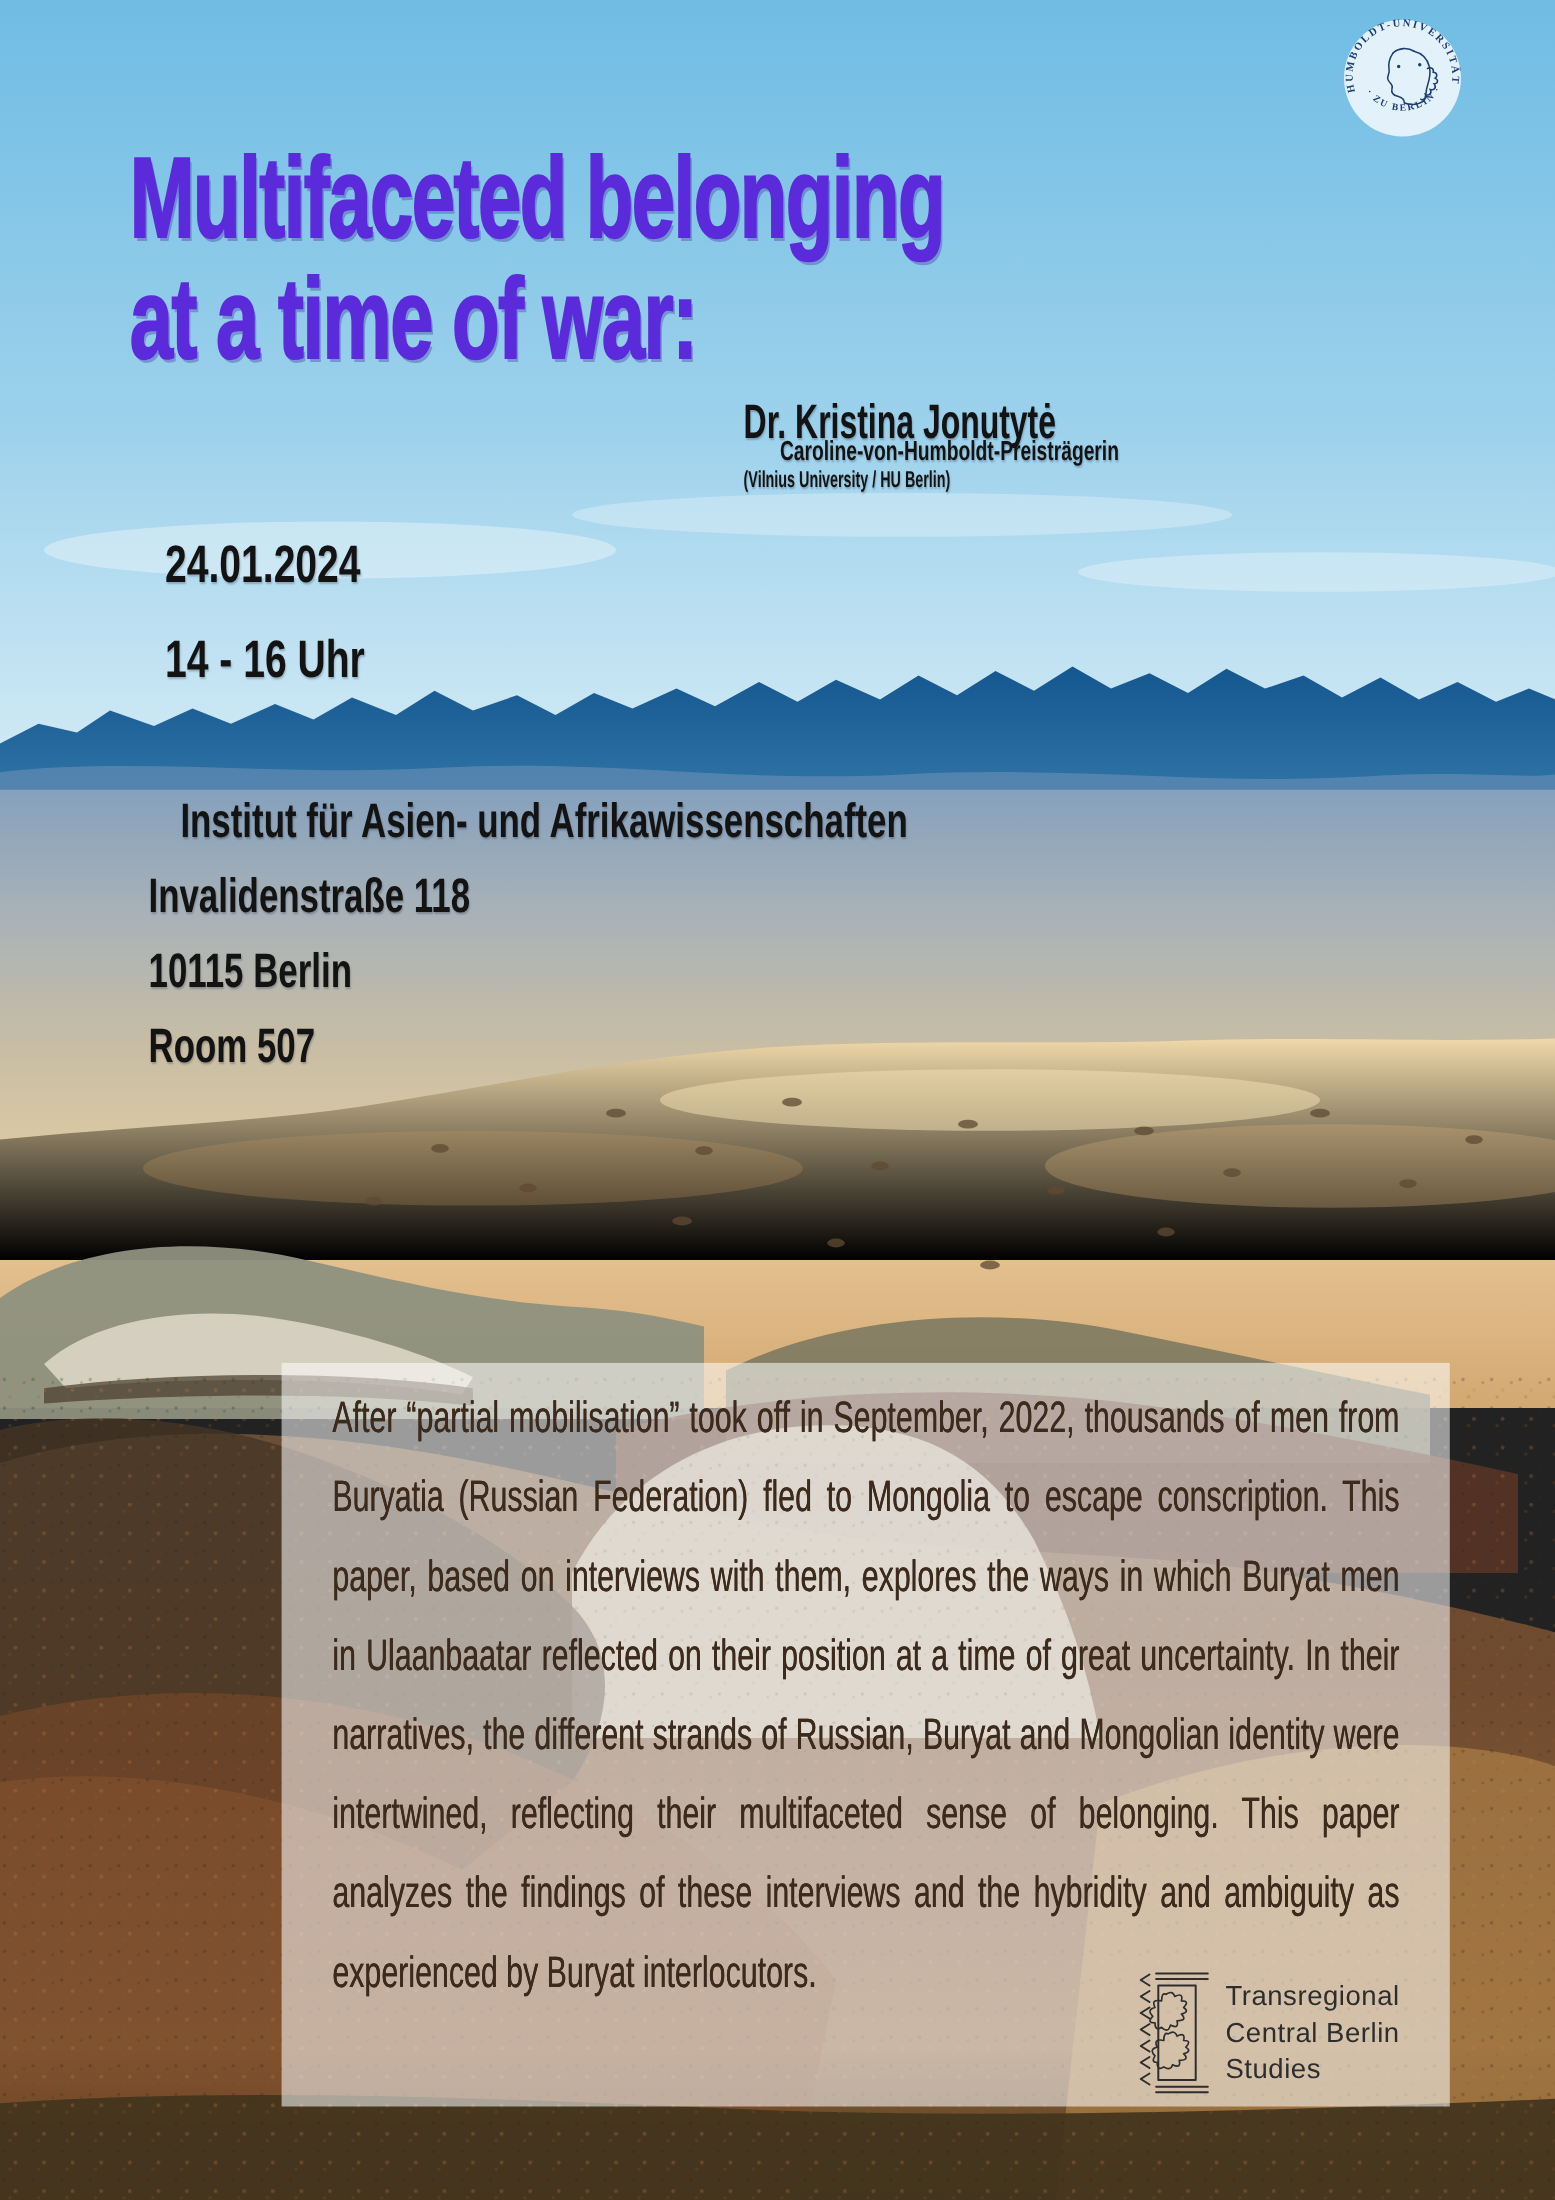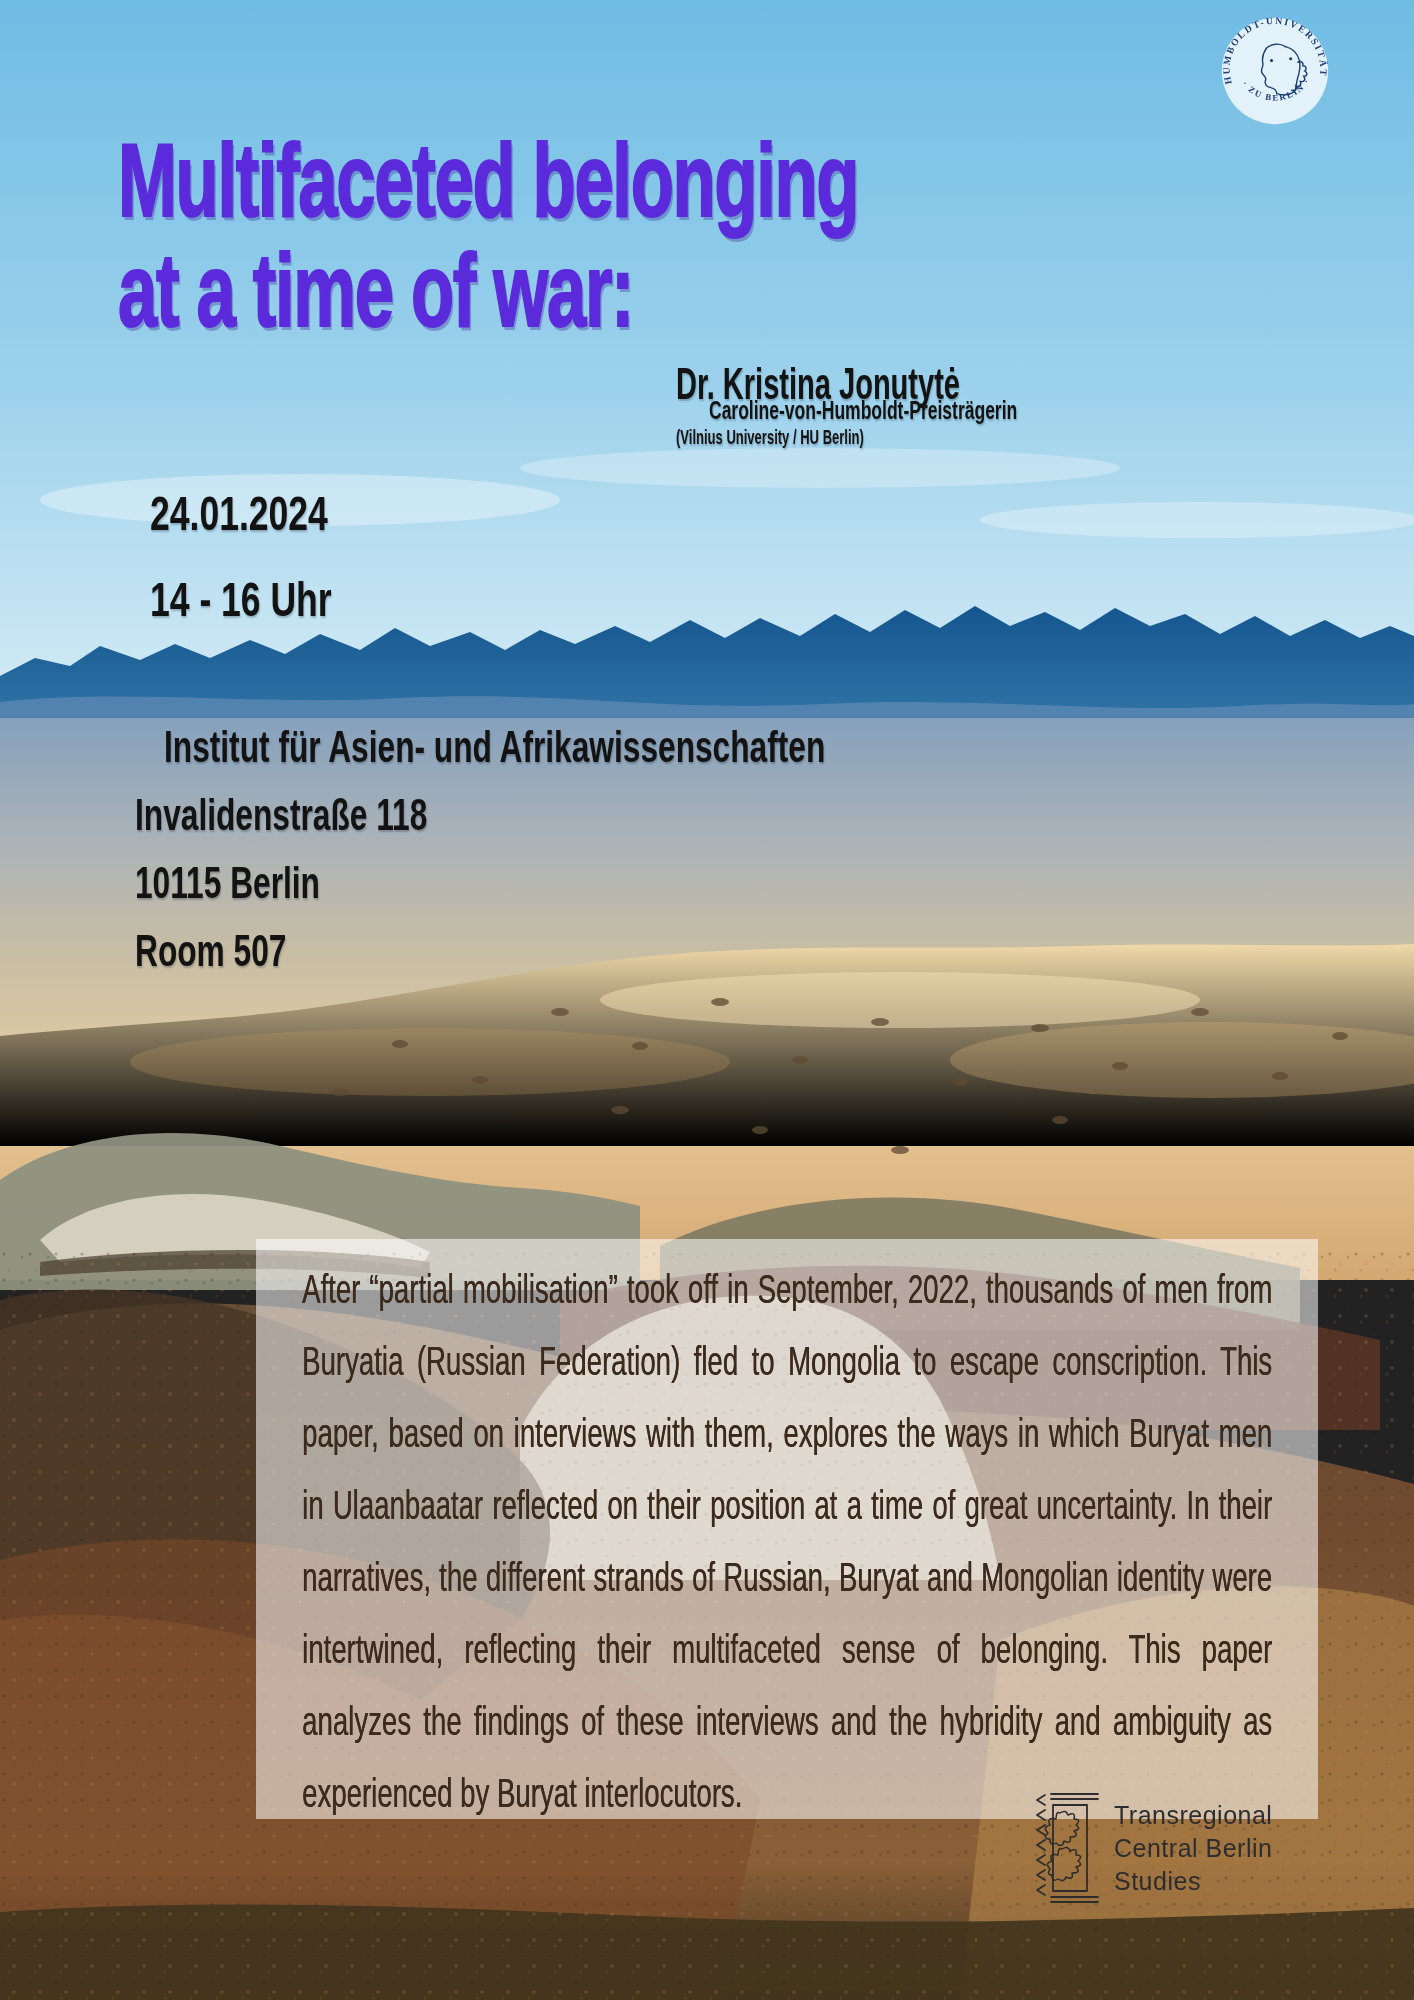--- a/index.html
+++ b/index.html
@@ -21,21 +21,21 @@
     -webkit-text-stroke:1px #5b2bdb;
     text-shadow:2px 3px 0 rgba(47,22,140,.30);
   }
   .blacktxt{color:#131313;font-weight:700;text-shadow:1px 2px 2px rgba(10,20,40,.25);}
   .speaker-name{font-size:44px;}
   .speaker-award{font-size:25px;}
   .speaker-affil{font-size:21px;}
   .datetime{font-size:48px;}
   .venue{font-size:44px;}
   .abstract-box{
-    position:absolute;left:256px;top:1239px;width:1062px;height:580px;
+    position:absolute;left:256px;top:1239px;width:1062px;height:676px;
     background:rgba(255,255,255,.55);
   }
   .abstract-text{
     position:absolute;left:46px;top:14px;width:1406px;margin:0;
     transform:scaleX(.69);transform-origin:0 0;
     font-size:40px;line-height:72px;text-align:justify;
     color:#3c2b1d;font-weight:400;
     text-shadow:.4px 0 0 #3c2b1d;
   }
   .tcas{position:absolute;left:778px;top:552px;display:flex;align-items:center;}

